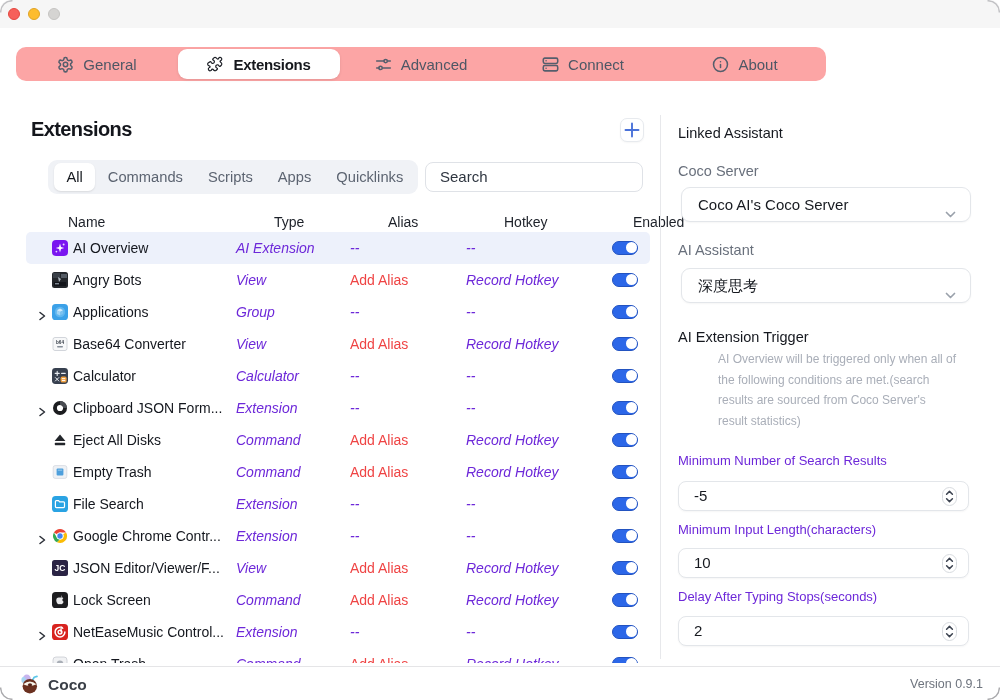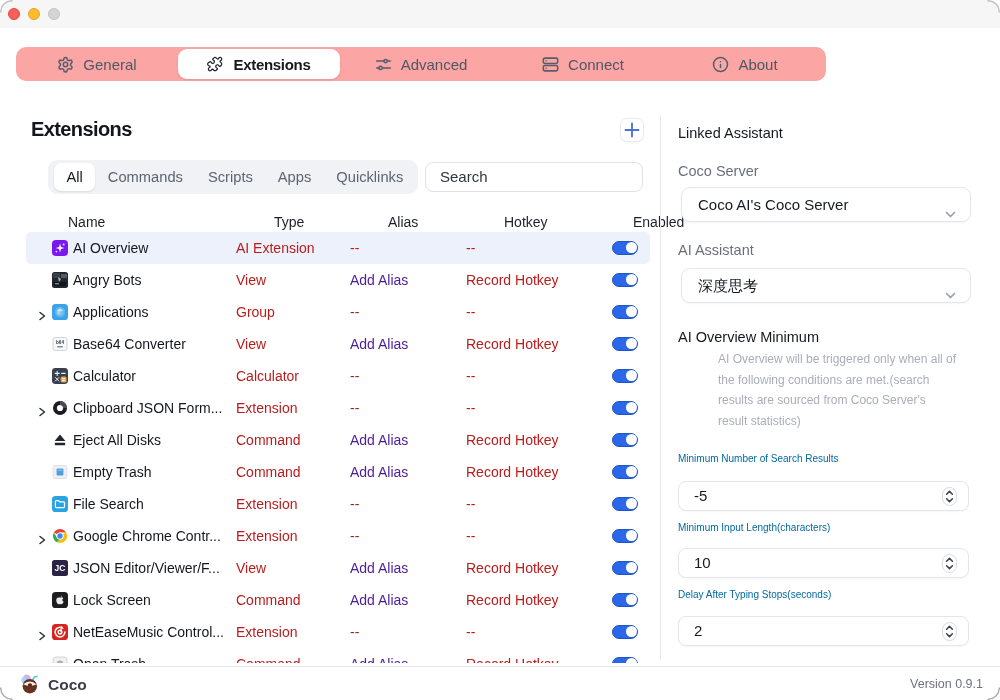--- a/index.html
+++ b/index.html
@@ -17,34 +17,34 @@
 .chip { font-size:14.7px; color:#5c6471; padding:0 12.5px; height:28px; display:flex; align-items:center; }
 .chip.sel { background:#fff; border-radius:7px; color:#15181e; font-weight:500; box-shadow:0 1px 2px rgba(0,0,0,0.10); }
 #search { left:425px; top:162px; width:218px; height:30px; background:#fff; border:1px solid #dfe2e7; border-radius:8px; font-size:15px; color:#2f3641; line-height:28px; padding-left:14px; }
 #thead { left:0; top:214px; width:660px; height:18px; font-size:14px; color:#1d2129; font-weight:500; }
 .th { position:absolute; top:0;margin-left:38px; }
 #tbody { left:0; top:232px; width:660px; height:431px; overflow:hidden; }
 .row { position:absolute; left:26px; width:624px; height:32px; }
 .row.sel { background:#edf1fb; border-radius:5px; }
 .cell { position:absolute; top:0; height:32px; line-height:32px; font-size:14px; white-space:nowrap; }
 .nm { color:#14171e; }
-.gray { color:#b91c1c; }
-.dark { color:#4c1d95; }
+.gray { color:#6d28d9;font-style:italic; }
+.dark { color:#ef4444; }
 .chev { position:absolute; left:11px; top:11px; }
 .icon { position:absolute; left:26px; top:8px; width:16px; height:16px; }
 .toggle { position:absolute; left:586px; top:9px; width:26px; height:14px; border-radius:7px; background:#2c67e8; border:1.5px solid #2353c0; }
 .toggle::after { content:""; position:absolute; right:0px; top:0px; width:11px; height:11px; background:#fff; border-radius:50%; }
 #vsep { left:660px; top:115px; width:1px; height:544px; background:#e7e8eb; }
 .rp { left:678px; }
 .rh { font-size:14.5px; color:#15181f; }
 .rl { font-size:14.5px; color:#69707c; }
 .selbox { left:681px; width:290px; height:35px; background:#fff; border:1px solid #e3e6ea; border-radius:9px; box-shadow:0 1px 2px rgba(0,0,0,0.04); font-size:15px; color:#171a20; line-height:33px; padding-left:16px; }
 .numbox { left:678px; width:291px; height:30px; background:#fff; border:1px solid #e3e6ea; border-radius:8px; box-shadow:0 1px 2px rgba(0,0,0,0.04); font-size:15px; color:#171a20; line-height:28px; padding-left:15px; }
 #para { left:678px; top:349px; width:310px; font-size:12px; line-height:20.5px; color:#a9aeb8;margin-left:40px; }
-.ilabel { font-size:10px; color:#0369a1; }
+.ilabel { font-size:13px; color:#6d28d9; }
 #footer { left:0; top:666px; width:1000px; height:34px; background:#fff; border-top:1px solid #e5e5e7; }
 #coco { left:48px; top:676px; font-size:15.5px; font-weight:700; color:#3a3f47; }
 #version { right:17px; top:677px; font-size:12.5px; color:#6e747e; position:absolute; }
 </style>
 </head>
 <body>
 <div id="win">
 
   <div class="abs" id="titlebar">
     <div class="light" style="left:8px;background:#f6605a;border:0.5px solid #e4473f;"></div>
@@ -304,21 +304,21 @@
   <div class="abs" id="vsep"></div>
   <div class="abs rp rh" style="top:125px;">Linked Assistant</div>
   <div class="abs rp rl" style="top:163px;">Coco Server</div>
   <div class="abs selbox" style="top:187px;">Coco AI's Coco Server<span class="abs" style="right:13px;top:11px;"><svg width="13" height="13" viewBox="0 0 13 13" style="">
           <path d="M2.5 4.5 L6.5 8.5 L10.5 4.5" fill="none" stroke="#9aa1ab" stroke-width="1.7" stroke-linecap="round" stroke-linejoin="round"></path>
         </svg></span></div>
   <div class="abs rp rl" style="top:242px;">AI Assistant</div>
   <div class="abs selbox" style="top:268px;">深度思考<span class="abs" style="right:13px;top:11px;"><svg width="13" height="13" viewBox="0 0 13 13" style="">
           <path d="M2.5 4.5 L6.5 8.5 L10.5 4.5" fill="none" stroke="#9aa1ab" stroke-width="1.7" stroke-linecap="round" stroke-linejoin="round"></path>
         </svg></span></div>
-  <div class="abs rp rh" style="top:329px;">AI Overview Minimum</div>
+  <div class="abs rp rh" style="top:329px;">AI Extension Trigger</div>
   <div class="abs" id="para">AI Overview will be triggered only when all of<br>the following conditions are met.(search<br>results are sourced from Coco Server's<br>result statistics)</div>
   <div class="abs rp ilabel" style="top:453px;">Minimum Number of Search Results</div>
   <div class="abs numbox" style="top:481px;">-5<span class="abs" style="right:11px;top:5px;"><svg width="15" height="19" viewBox="0 0 15 19" style="">
           <rect x="0.5" y="0.5" width="14" height="18" rx="7" fill="#fff" stroke="#d7dade"></rect>
           <path d="M4.6 7.3 L7.5 4.4 L10.4 7.3" fill="none" stroke="#3c4350" stroke-width="1.5" stroke-linecap="round" stroke-linejoin="round"></path>
           <path d="M4.6 11.7 L7.5 14.6 L10.4 11.7" fill="none" stroke="#3c4350" stroke-width="1.5" stroke-linecap="round" stroke-linejoin="round"></path>
         </svg></span></div>
   <div class="abs rp ilabel" style="top:522px;">Minimum Input Length(characters)</div>
   <div class="abs numbox" style="top:548px;">10<span class="abs" style="right:11px;top:5px;"><svg width="15" height="19" viewBox="0 0 15 19" style="">
           <rect x="0.5" y="0.5" width="14" height="18" rx="7" fill="#fff" stroke="#d7dade"></rect>

